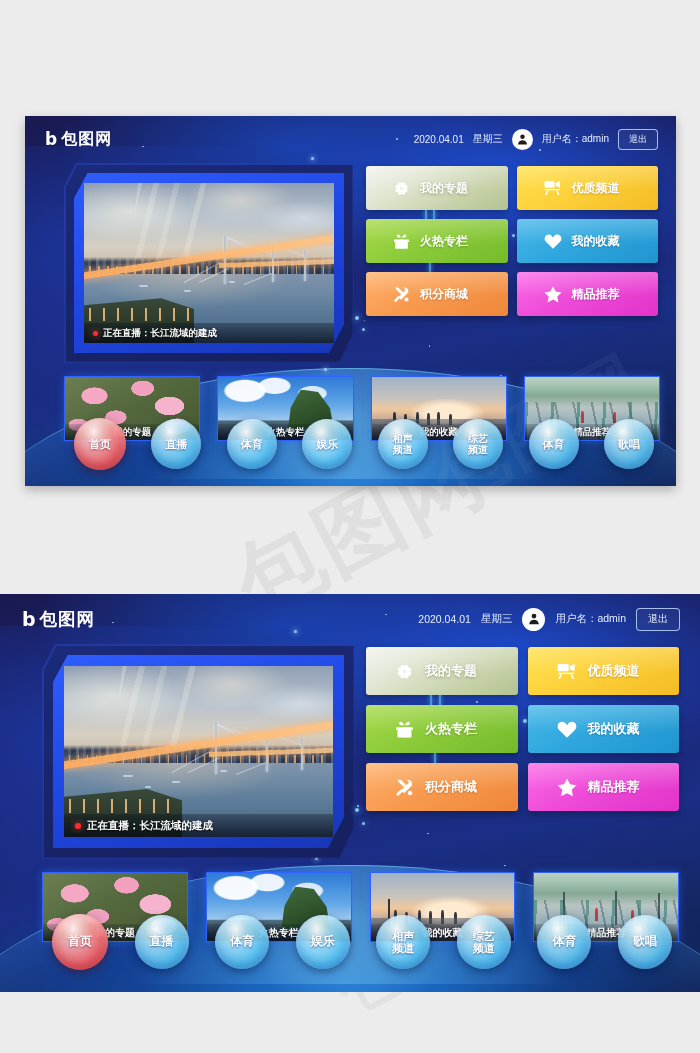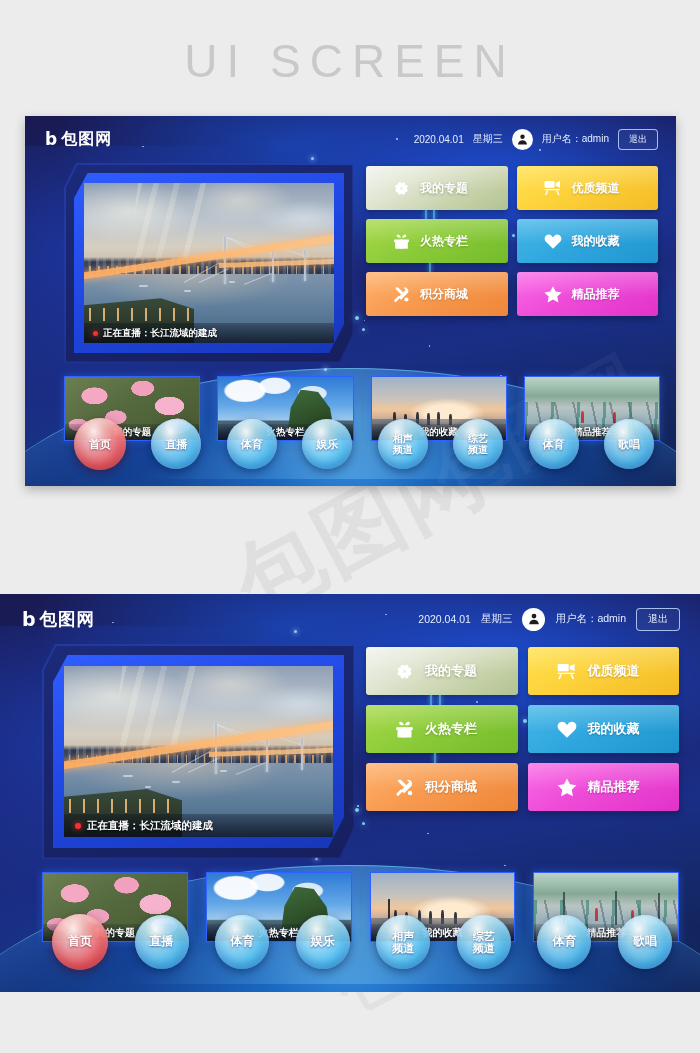--- a/index.html
+++ b/index.html
@@ -319,21 +319,20 @@
     box-shadow: 0 0 6px rgba(120,210,255,.9); }
 </style>
 </head>
 <body>
 
 <div class="page">
 
   <div class="wm wm-a">包图网</div>
   <div class="wm wm-b">包图网</div>
 
-  <div class="ui-title">UI SCREEN</div>
 
   <div class="screen small">
     <div class="bg-base"></div>
     <div class="bg-glow-left"></div>
     <div class="bg-globe"></div>
     <div class="bg-globe-line"></div>
     <div class="bg-haze"></div>
     <div class="wm wm-c">包图网</div>
     <div class="stars">
       <i style="left:18%;top:8%"></i>

